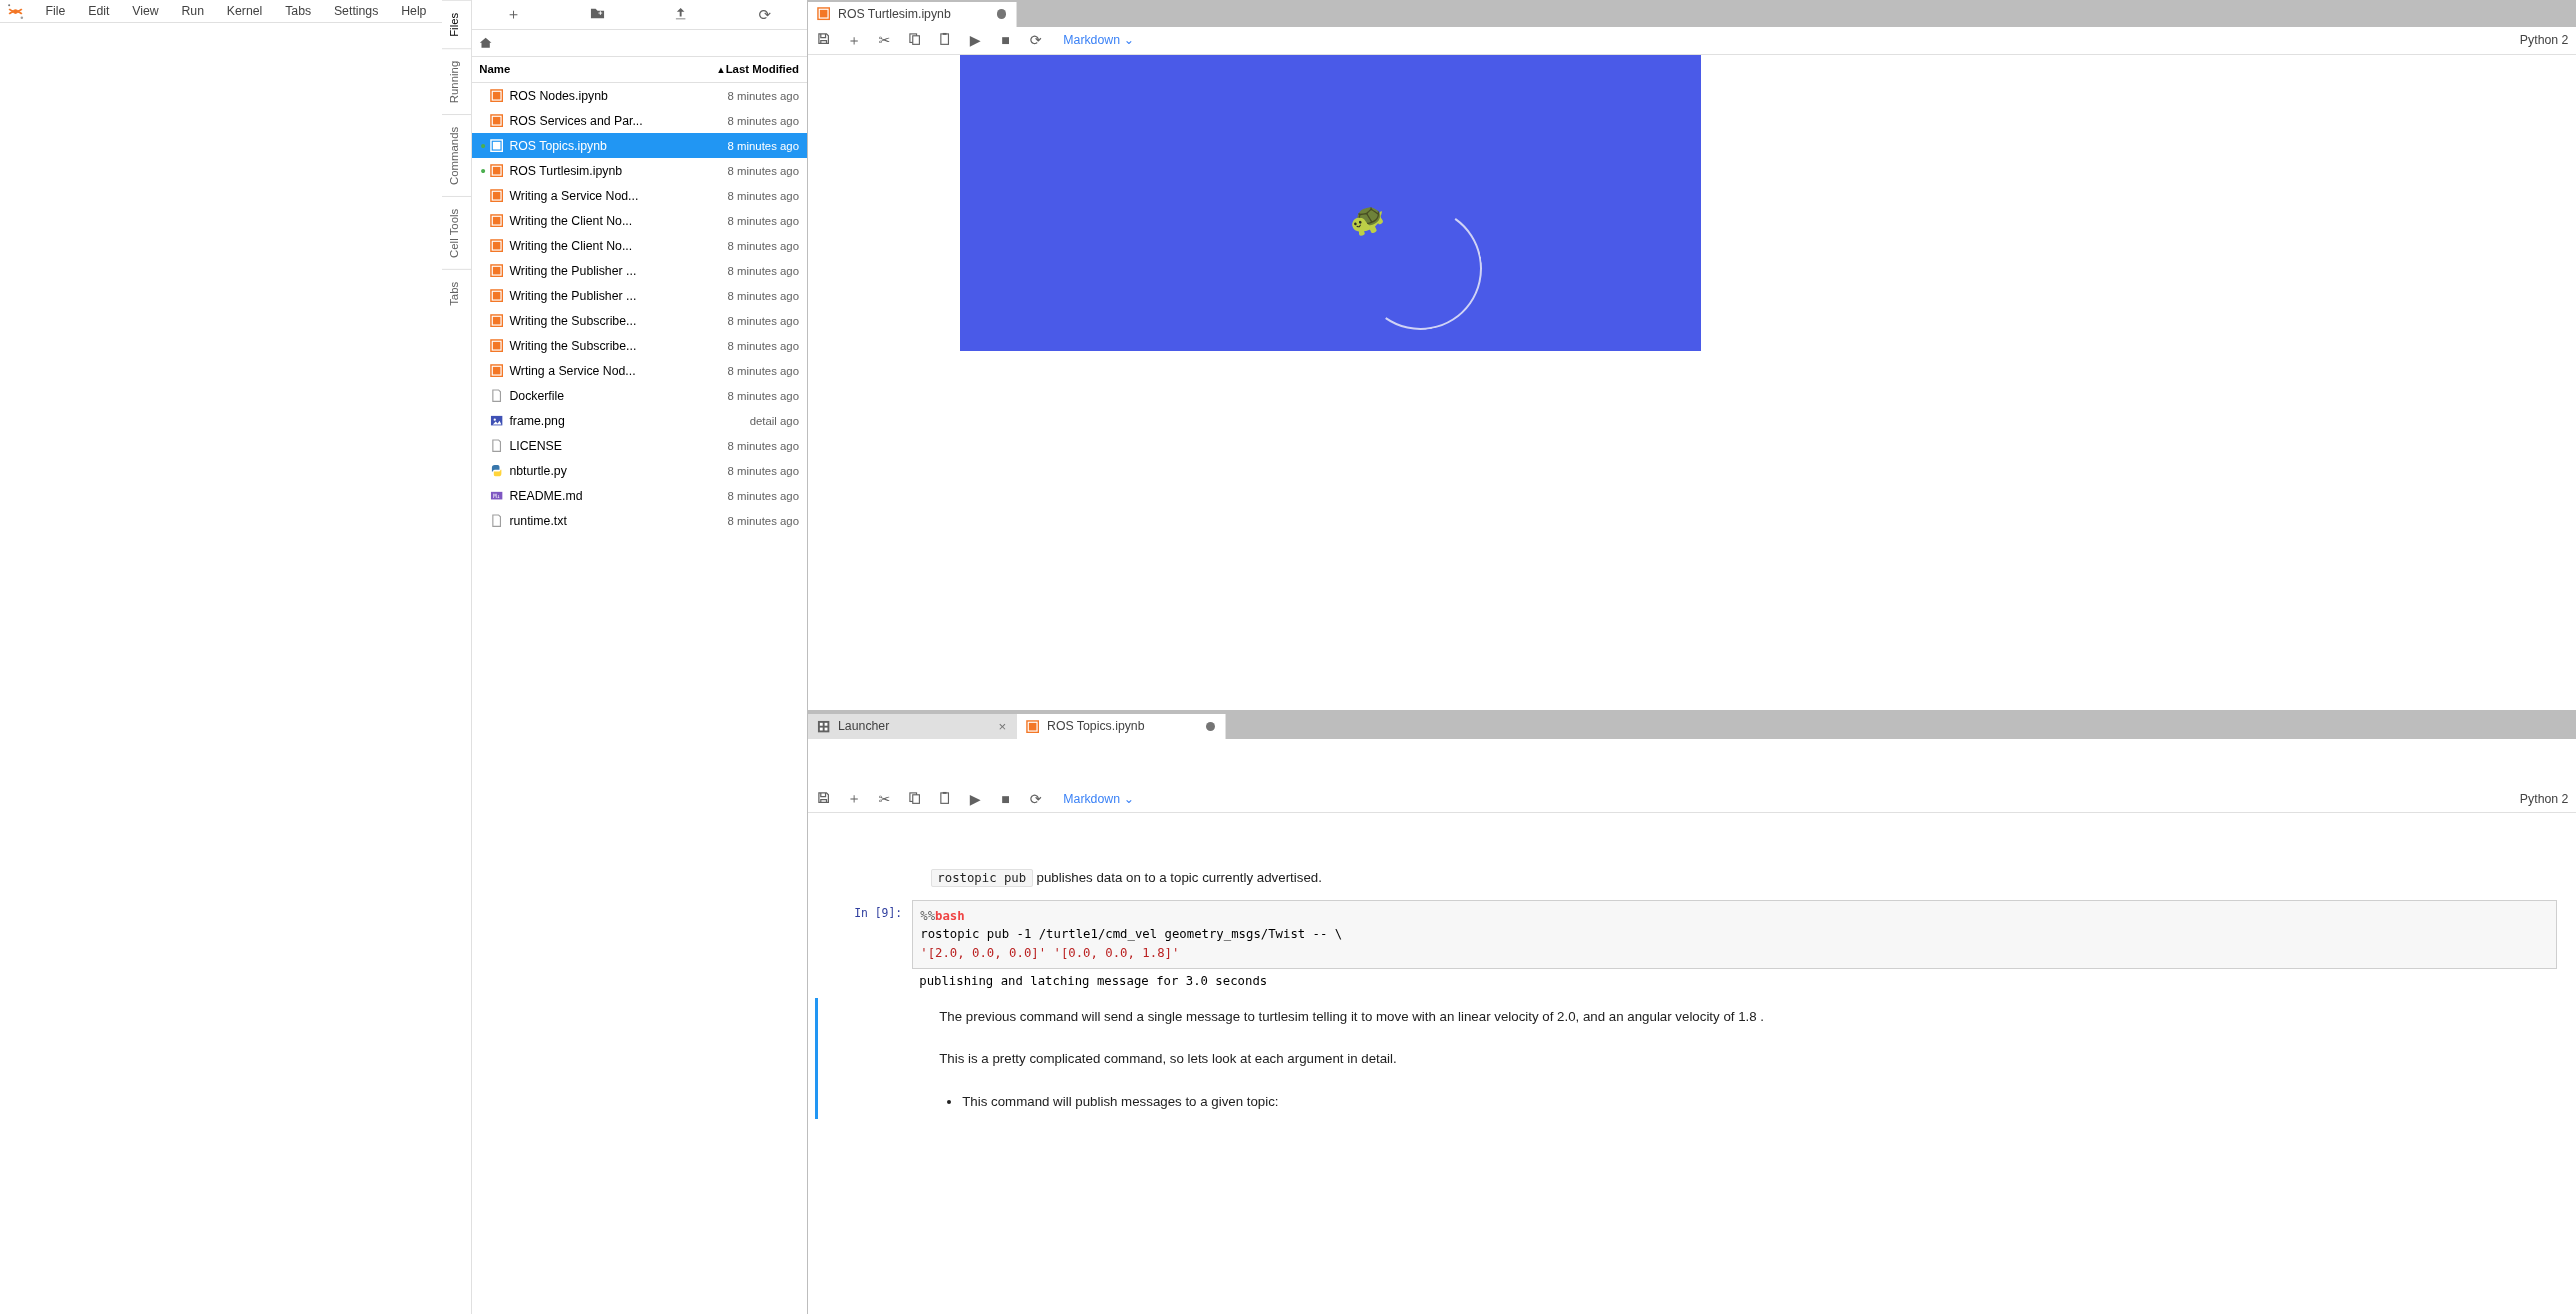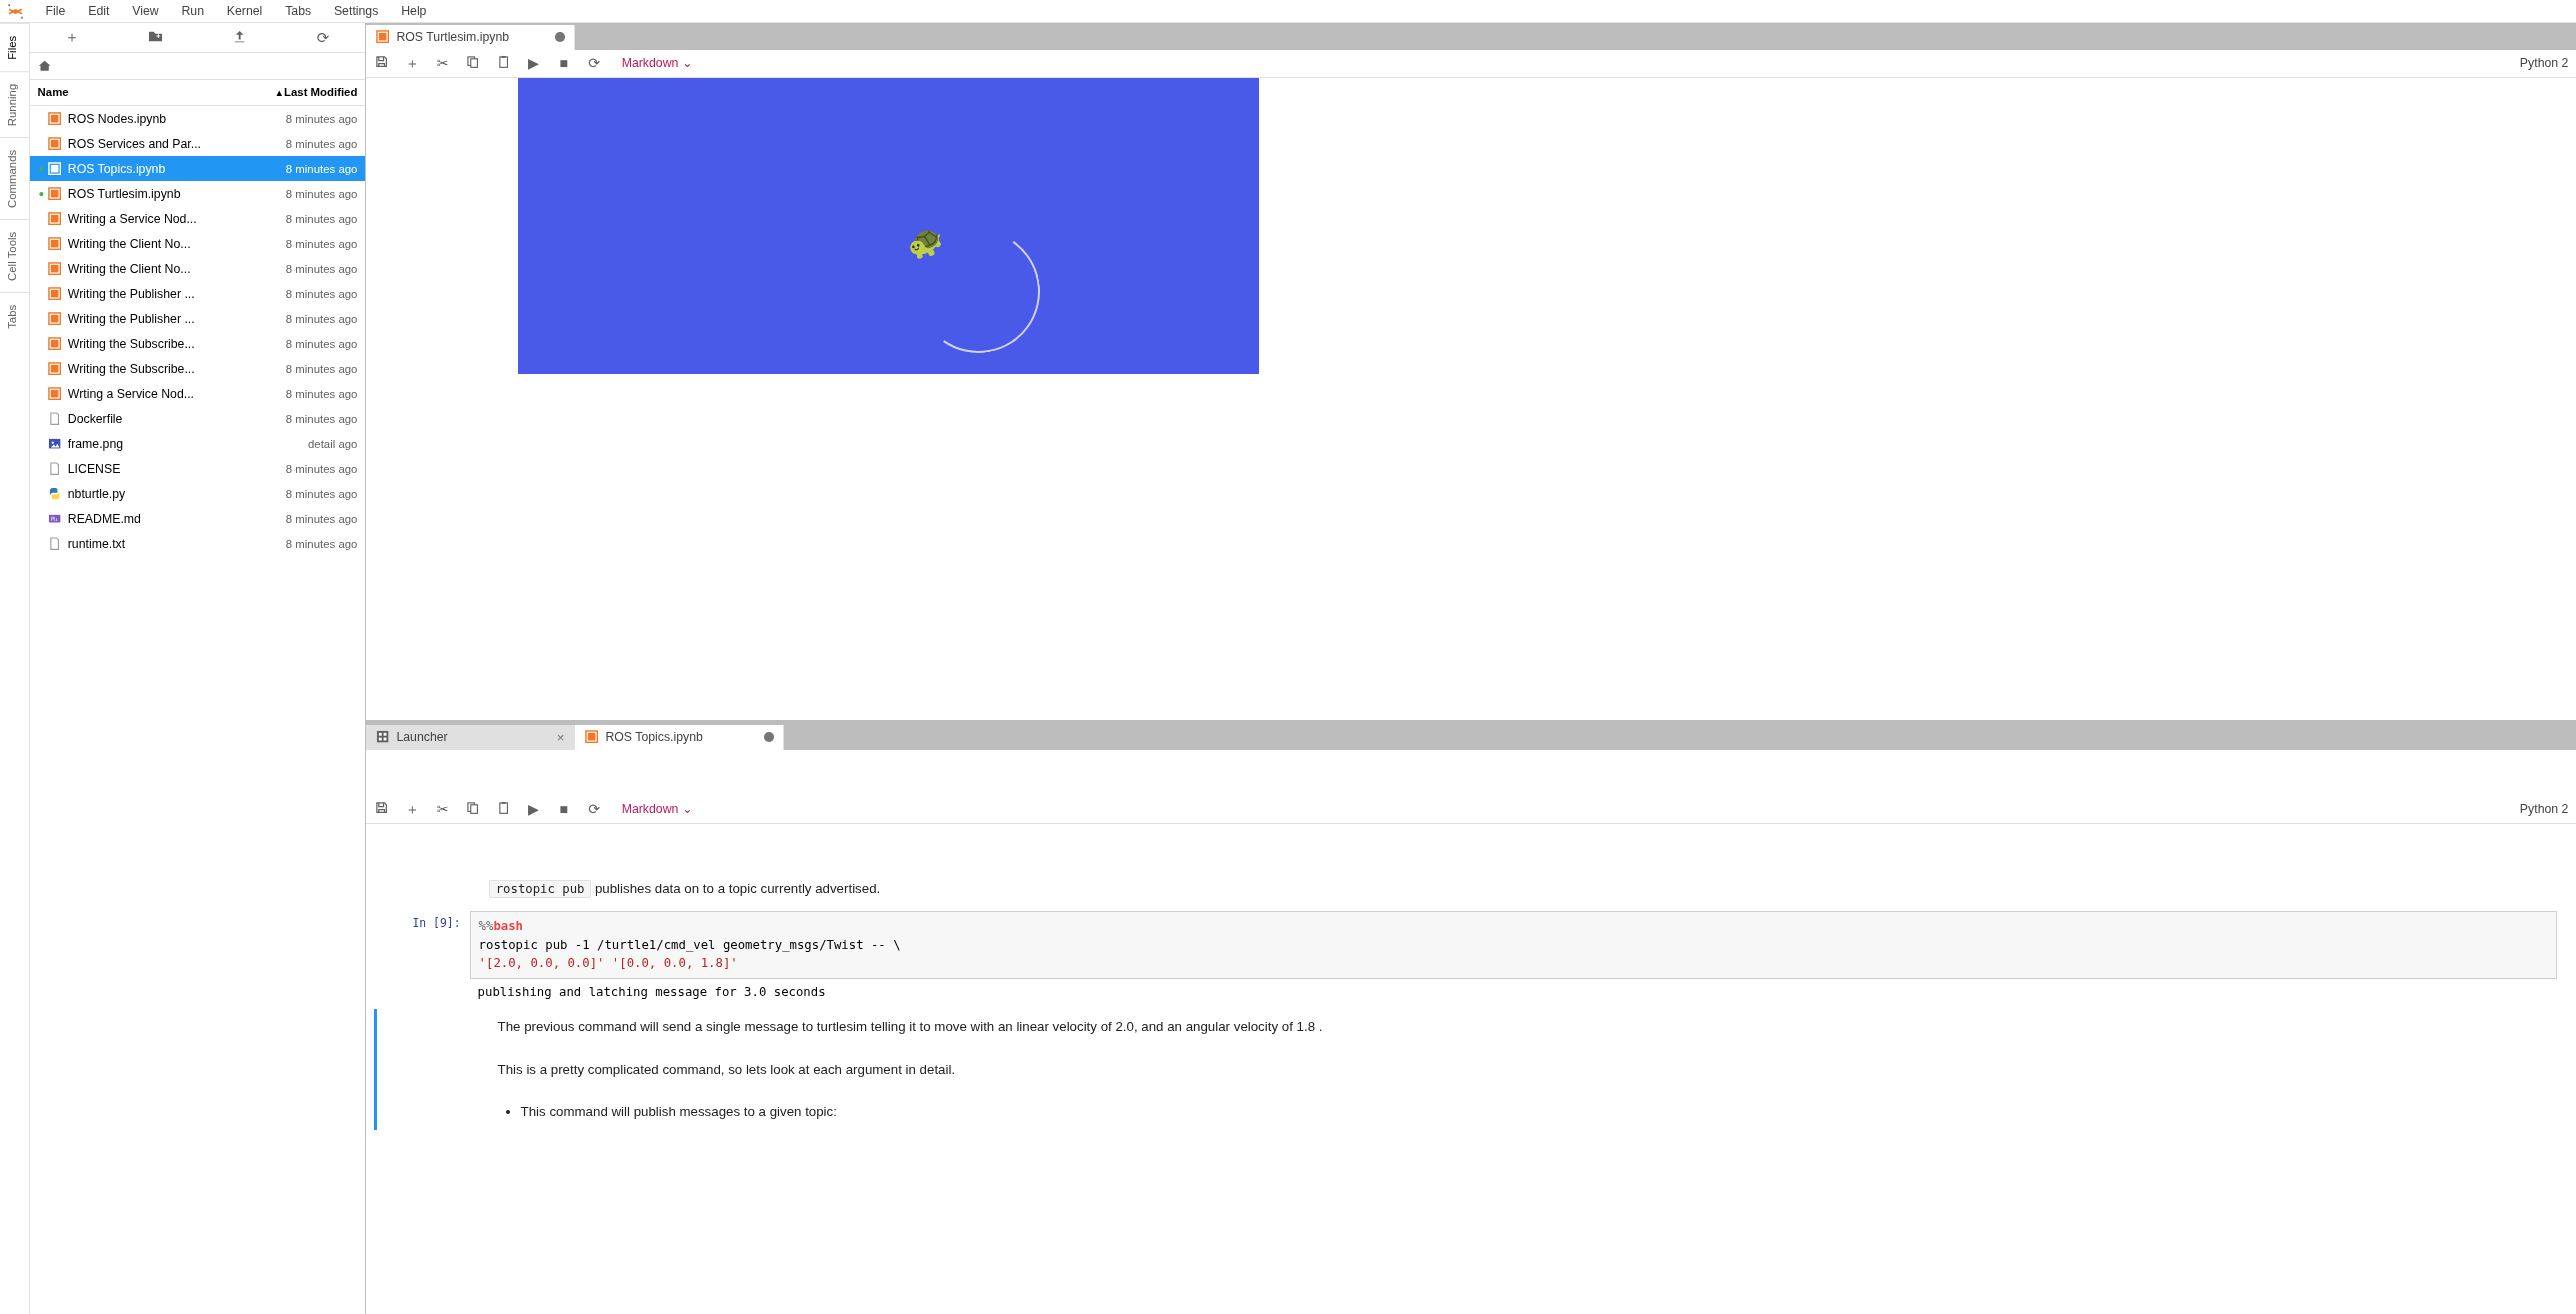--- a/index.html
+++ b/index.html
@@ -1,17 +1,17 @@
 <!DOCTYPE html>
 <html style="font-size:15px"><head>
 <meta charset="utf-8">
 <style>
 * { box-sizing: border-box; margin: 0; padding: 0; }
 body { font-family: -apple-system, "Helvetica Neue", Arial, sans-serif; font-size: 12.3px; color: #000; background: #fff; overflow: hidden; }
-.app { display: flex; flex-direction: column; width: 100vw; height: 100vh; }
+.app { display: flex; flex-direction: row; width: 100vw; height: 100vh; }
 .menubar { display: flex; align-items: center; height: 23px; border-bottom: 0.9px solid #e0e0e0; padding: 0 5.7px; gap: 3.8px; }
 .logo { width: 19px; height: 19px; margin-right: 7.6px; }
 .logo svg { width: 19px; height: 19px; }
 .menuitem { padding: 1.9px 9.5px; cursor: pointer; color: #424242; font-size: 12.3px; }
 .body { flex: 1; display: flex; min-height: 0; }
 .left-rail { width: 30px; border-right: 0.9px solid #e0e0e0; display: flex; flex-direction: column; }
 .rail-tab { writing-mode: vertical-rl; transform: rotate(180deg); padding: 11.4px 5.7px; font-size: 11.4px; color: #616161; border-bottom: 0.9px solid #e0e0e0; text-align: center; cursor: pointer; }
 .rail-tab.active { color: #000; }
 .filebrowser { width: 336px; border-right: 0.9px solid #bdbdbd; display: flex; flex-direction: column; background: #fff; }
 .fb-toolbar { display: flex; align-items: center; height: 30px; border-bottom: 0.9px solid #e0e0e0; }
@@ -34,21 +34,21 @@
 .pane-bottom { flex: 1; gap: 46px; }
 .tabbar { height: 26.6px; background: #bdbdbd; display: flex; align-items: flex-end; }
 .tab { height: 25px; background: #fff; display: flex; align-items: center; padding: 0 9.5px; gap: 7.6px; min-width: 209px; border-right: 0.9px solid #e0e0e0; cursor: pointer; }
 .tab.inactive { background: #e0e0e0; }
 .tab .tab-icon { width: 13.3px; height: 13.3px; }
 .tab .tab-label { font-size: 12.3px; color: #424242; flex: 1; }
 .tab .tab-close { color: #757575; font-size: 13.3px; cursor: pointer; }
 .tab .tab-dirty { width: 9.5px; height: 9.5px; border-radius: 50%; background: #757575; }
 .nb-toolbar { height: 28.5px; border-bottom: 0.9px solid #e0e0e0; display: flex; align-items: center; padding: 0 7.6px; gap: 13.3px; background: #fff; }
 .nb-tool { color: #616161; cursor: pointer; font-size: 14.2px; width: 17px; text-align: center; }
-.nb-celltype { display: flex; align-items: center; gap: 3.8px; cursor: pointer; color: #be185d; font-size: 12.3px; margin-left: 5.7px; }
+.nb-celltype { display: flex; align-items: center; gap: 3.8px; cursor: pointer; color: #3b82f6; font-size: 12.3px; margin-left: 5.7px; }
 .nb-kernel { margin-left: auto; color: #424242; font-size: 12.3px; }
 .nb-content { flex: 1; overflow-y: auto; background: #fff; padding: 0; }
 .turtlesim { width: 741px; height: 296px; background: #4a5ae8; margin-left: 152px; position: relative; overflow: hidden; }
 .turtle-arc { position: absolute; left: 399px; top: 152px; width: 123px; height: 123px; border: 2.8px solid #d0d3f5; border-radius: 50%; border-left-color: transparent; border-top-color: transparent; transform: rotate(-10deg); }
 .turtle { position: absolute; left: 389px; top: 147px; font-size: 30px; transform: rotate(-20deg); }
 .md-text { padding: 7.6px 123px; font-size: 13.3px; line-height: 1.6; color: #212121; }
 .md-text code { background: #f5f5f5; border: 0.9px solid #e0e0e0; padding: 0.9px 5.7px; border-radius: 1.9px; font-family: Menlo, Consolas, monospace; font-size: 12.3px; }
 .cell { display: flex; padding: 3.8px 0; }
 .cell-prompt { width: 104px; text-align: right; padding-right: 9.5px; font-family: Menlo, Consolas, monospace; font-size: 11.4px; color: #303f9f; padding-top: 5.7px; }
 .cell-body { flex: 1; padding-right: 19px; }

